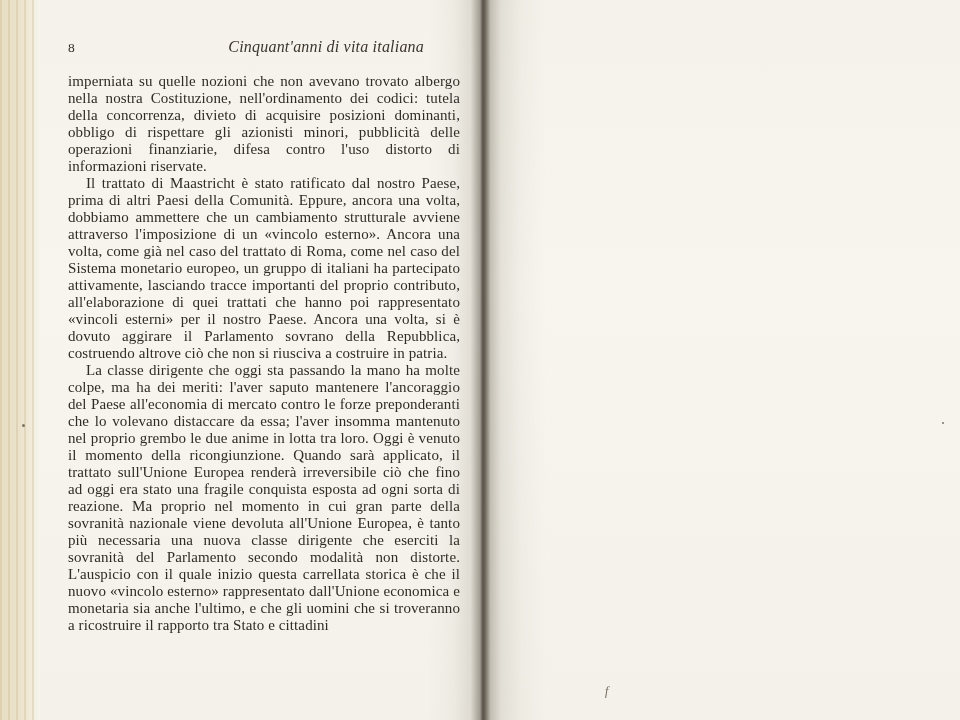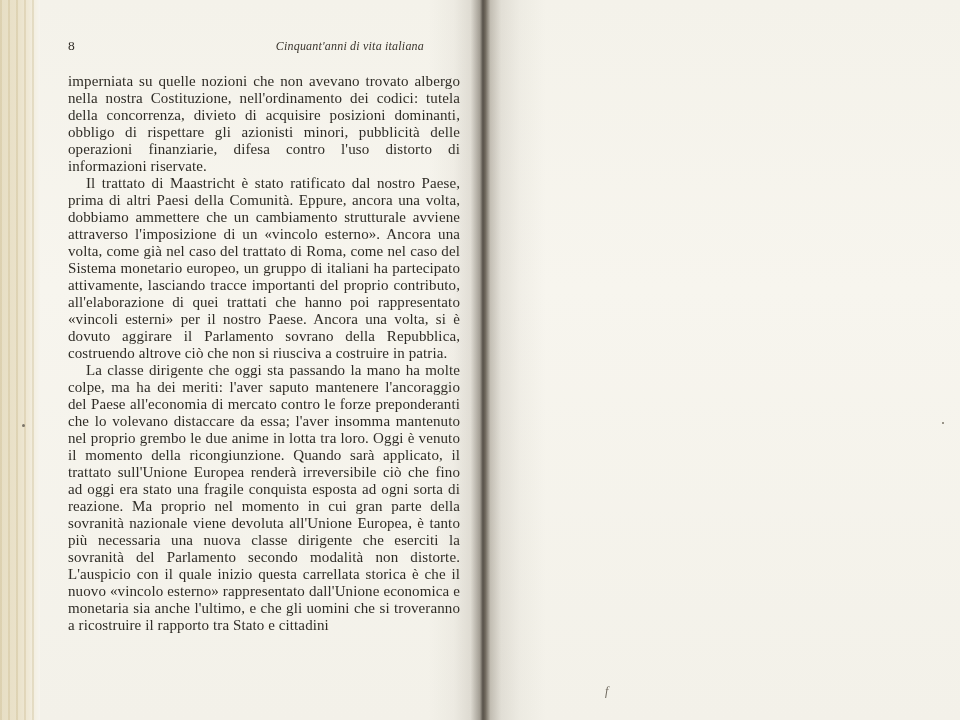--- a/index.html
+++ b/index.html
@@ -50,21 +50,21 @@
   .running-head {
     position: absolute;
     top: 38px;
     font-size: 13px;
     display: flex;
     align-items: baseline;
   }
   .page-left  .running-head { left: 68px;  width: 392px; }
 
   .page-number { font-style: normal; font-size: 13.5px; color: #34302a; }
-  .head-title  { font-style: italic; font-size: 12px; color: #3a352d; letter-spacing: 0.2px; }
+  .head-title  { font-style: italic; font-size: 16px; color: #3a352d; letter-spacing: 0.2px; }
 
   .page-left  .running-head { justify-content: space-between; }
   .page-left  .head-title   { padding-right: 36px; }
 
   .body-text {
     position: absolute;
     top: 73px;
     text-align: justify;
     font-size: 15px;
     line-height: 17px;

